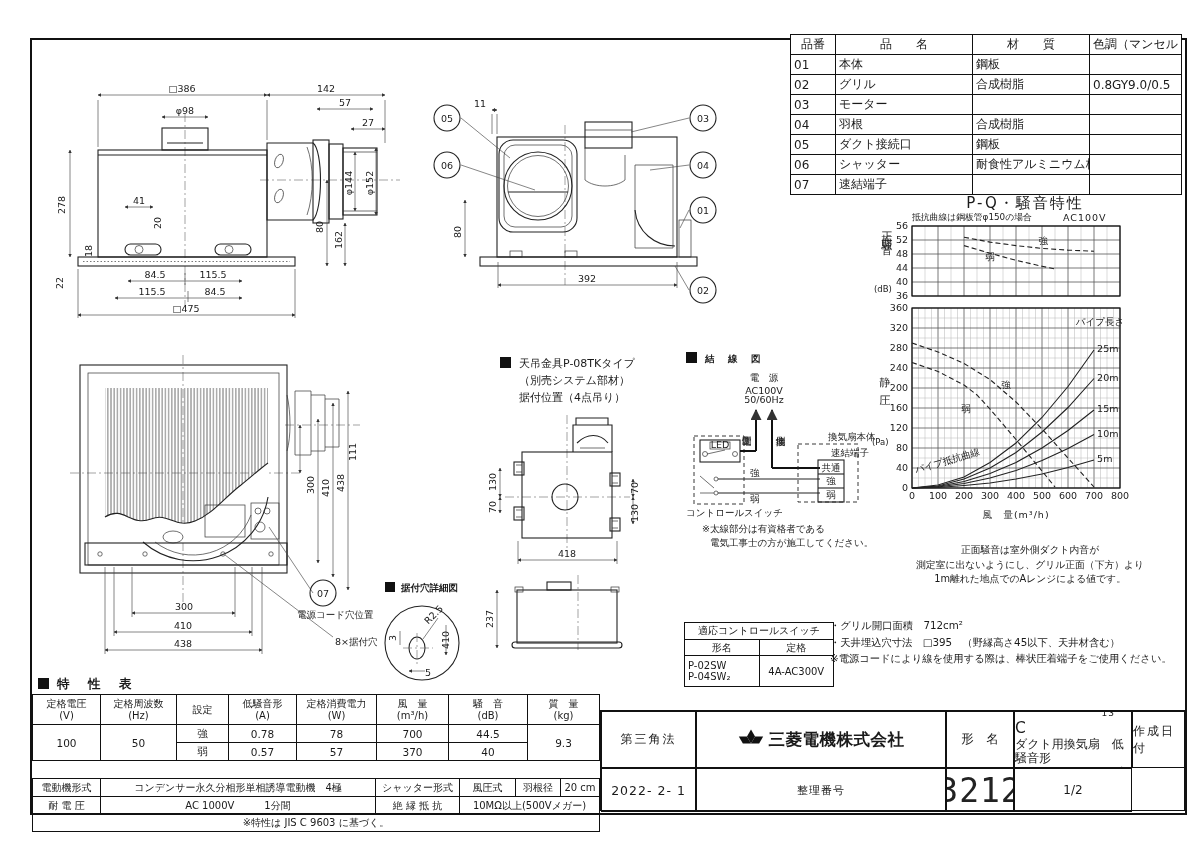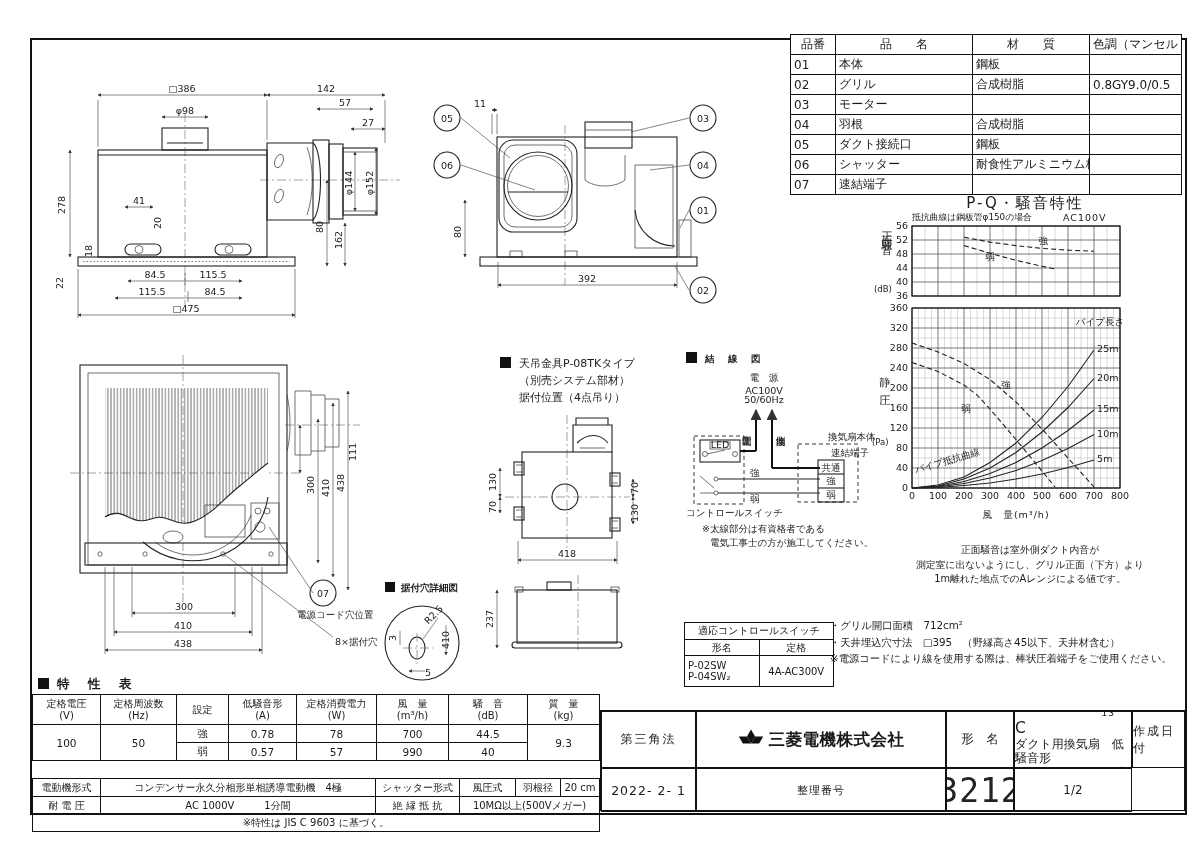--- a/index.html
+++ b/index.html
@@ -612,21 +612,21 @@
     <td>0.78</td>
     <td>78</td>
     <td>700</td>
     <td>44.5</td>
     <td rowspan="2">9.3</td>
   </tr>
   <tr style="height:18px">
     <td>弱</td>
     <td>0.57</td>
     <td>57</td>
-    <td>990</td>
+    <td>370</td>
     <td>40</td>
   </tr>
 </tbody>
   </table>
 <table class="spec" style="top:778px">
   <colgroup>
       <col style="width:68px">
       <col style="width:275px">
       <col style="width:84px">
       <col style="width:56px">

